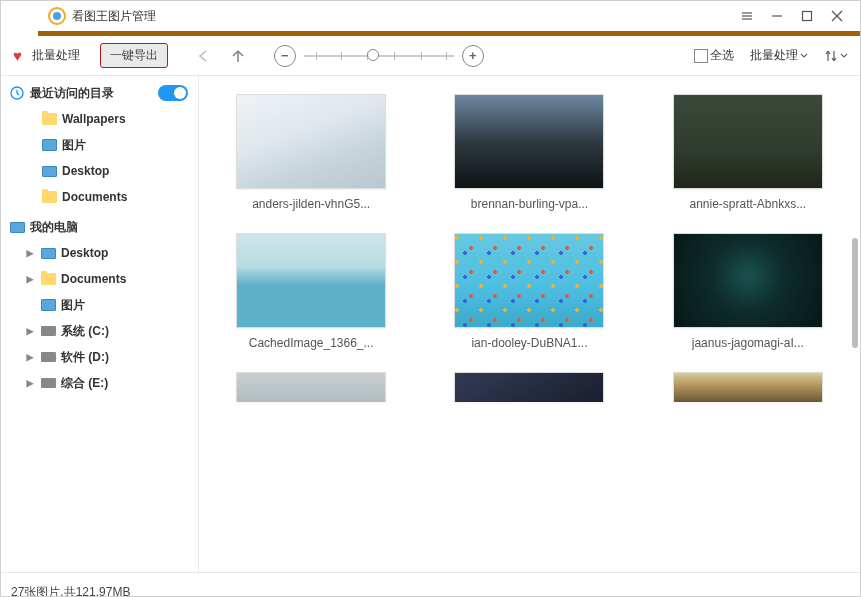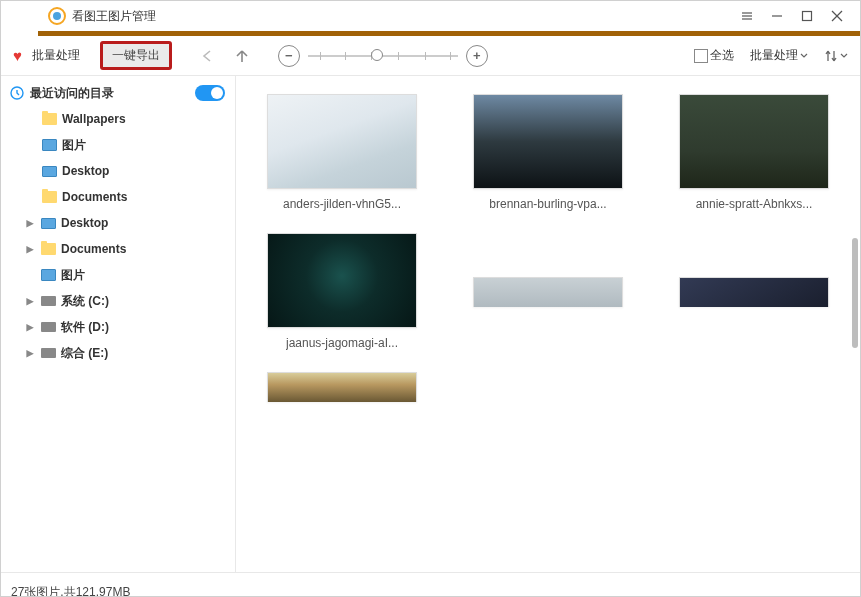--- a/index.html
+++ b/index.html
@@ -6,48 +6,48 @@
 body { background: #fff; width: 861px; height: 597px; overflow: hidden; position: relative; border: 1px solid #d0d0d0; }
 .titlebar { height: 35px; display: flex; align-items: center; padding: 0 8px 0 10px; border-bottom: 5px solid #a16207; margin-left: 37px; }
 .titlebar .app-icon { width: 18px; height: 18px; margin-right: 6px; display: inline-flex; align-items: center; justify-content: center; }
 .titlebar .title { font-size: 12px; color: #333; flex: 1; }
 .win-btns { display: flex; gap: 0; }
 .win-btn { width: 30px; height: 28px; display: flex; align-items: center; justify-content: center; cursor: pointer; }
 .win-btn svg { width: 12px; height: 12px; }
 .toolbar { height: 40px; display: flex; align-items: center; padding: 0 12px; border-bottom: 1px solid #e8e8e8; gap: 10px; }
 .heart { color: #e53935; font-size: 15px; }
 .fav-label { font-size: 12px; color: #333; margin-right: 10px; }
-.export-btn { background: #eaeaea; border: 3px solid #b91c1c; border-radius: 3px; padding: 3px 9px; font-size: 12px; color: #444; cursor: pointer; }
+.export-btn { background: #eaeaea; border: 1px solid #b91c1c; border-radius: 3px; padding: 3px 9px; font-size: 12px; color: #444; cursor: pointer; }
 .nav-arrows { display: flex; gap: 18px; margin-left: 18px; align-items: center; }
 .nav-arrow { color: #bbb; cursor: pointer; display:flex; }
 .zoom { display: flex; align-items: center; gap: 8px; margin-left: 18px; }
 .zoom-btn { width: 22px; height: 22px; border: 1.5px solid #888; border-radius: 50%; display: flex; align-items: center; justify-content: center; cursor: pointer; color:#666; font-size:13px; font-weight:bold; }
 .slider { width: 150px; height: 2px; background: #ccc; position: relative; }
 .slider .tick { position: absolute; width:1px; height:8px; background:#bbb; top:-3px; }
 .slider .thumb { position: absolute; width: 12px; height: 12px; background: #fff; border: 1.5px solid #888; border-radius: 50%; top: -6px; left: 42%; }
 .toolbar-right { margin-left: auto; display: flex; align-items: center; gap: 16px; }
 .checkbox { width: 14px; height: 14px; border: 1.5px solid #888; display: inline-block; }
 .tool-text { font-size: 12px; color: #333; }
 .dropdown { display: flex; align-items: center; gap: 2px; cursor: pointer; }
 .main { display: flex; height: calc(100% - 35px - 40px - 24px); }
-.sidebar { width: 235px; border-right: 1px solid #e8e8e8; overflow-y: auto; padding-top: 4px; }
+.sidebar { width: 198px; border-right: 1px solid #e8e8e8; overflow-y: auto; padding-top: 4px; }
 .tree-item { display: flex; align-items: center; height: 26px; font-size: 12px; color: #333; cursor: pointer; padding-left: 8px; gap: 5px; font-weight: bold; }
 .tree-item.header { font-weight: bold; }
 .tree-item .expand { width: 10px; display:inline-flex; justify-content:center; color:#888; font-size:9px; }
 .tree-item .icon { width: 16px; height: 14px; display: inline-flex; align-items: center; justify-content: center; }
 .toggle { width: 30px; height: 16px; background: #2196f3; border-radius: 8px; position: relative; margin-left: auto; margin-right: 10px; }
 .toggle::after { content: ''; position: absolute; width: 12px; height: 12px; background: #fff; border-radius: 50%; top: 2px; right: 2px; }
 .folder-icon { width:15px; height:12px; background:#ffd970; border-radius:1px; position:relative; }
 .folder-icon::before { content:''; position:absolute; top:-2px; left:0; width:6px; height:3px; background:#ffd970; border-radius:1px 1px 0 0; }
 .disk-icon { width:15px; height:10px; background:#888; border-radius:1px; }
 .pic-icon { width:15px; height:12px; background:#5aa7e0; border-radius:1px; border:1px solid #3a87c0; position:relative; }
 .monitor-icon { width:15px; height:11px; border:1.5px solid #3a87c0; border-radius:1px; position:relative; background:#5aa7e0; }
 .grid { flex: 1; overflow-y: auto; padding: 18px 16px; position:relative; }
 .grid-inner { display: grid; grid-template-columns: repeat(3, 1fr); gap: 22px 26px; }
-.thumb-item { display: flex; flex-direction: column; align-items: center; gap: 8px; cursor: pointer; justify-content: center; }
+.thumb-item { display: flex; flex-direction: column; align-items: center; gap: 8px; cursor: pointer; }
 .thumb-img { width: 150px; height: 95px; border: 1px solid #ddd; box-shadow: 0 1px 2px rgba(0,0,0,0.06); }
 .thumb-label { font-size: 12px; color: #555; max-width: 150px; overflow: hidden; white-space: nowrap; text-overflow: ellipsis; text-align: center; }
 .statusbar { height: 40px; border-top: 1px solid #e8e8e8; display: flex; align-items: center; padding: 0 10px; font-size: 12px; color: #444; }
 .vscroll { position:absolute; right:2px; top:2px; width:6px; height:calc(100% - 4px); }
 .vscroll .handle { position:absolute; width:6px; background:#bdbdbd; border-radius:3px; }
 .grid::-webkit-scrollbar{width:0}
 .partial-row .thumb-img{ height:30px; border-bottom:none; }
 
 .t1{background:linear-gradient(160deg,#eef2f5 0%,#dfe7ed 40%,#c5d3da 70%,#b9c8d0 100%)}
 .t2{background:linear-gradient(180deg,#3a4a3a 0%,#2f3b2e 60%,#1e2619 100%)}
@@ -183,20 +183,26 @@
           </span>
           <span>Desktop</span>
         </div>
         <div class="tree-item" style="padding-left: 40px;">
           <span class="icon">
             <span class="folder-icon"></span>
           </span>
           <span>Documents</span>
         </div>
       </div>
+    <div class="tree-item header" style="margin-top:4px">
+      <span class="icon">
+          <span class="monitor-icon"></span>
+        </span>
+      <span>我的电脑</span>
+    </div>
     <div id="computer-list">
         <div class="tree-item" style="padding-left: 24px;">
           <span class="expand">▶</span>
           <span class="icon">
             <span class="monitor-icon"></span>
           </span>
           <span>Desktop</span>
         </div>
         <div class="tree-item" style="padding-left: 24px;">
           <span class="expand">▶</span>
@@ -244,20 +250,28 @@
         </div>
         <div class="thumb-item">
           <div class="thumb-img t3"></div>
           <div class="thumb-label">brennan-burling-vpa...</div>
         </div>
         <div class="thumb-item">
           <div class="thumb-img t2"></div>
           <div class="thumb-label">annie-spratt-Abnkxs...</div>
         </div>
         <div class="thumb-item">
+          <div class="thumb-img t4"></div>
+          <div class="thumb-label">CachedImage_1366_...</div>
+        </div>
+        <div class="thumb-item">
+          <div class="thumb-img t7"></div>
+          <div class="thumb-label">ian-dooley-DuBNA1...</div>
+        </div>
+        <div class="thumb-item">
           <div class="thumb-img t8"></div>
           <div class="thumb-label">jaanus-jagomagi-aI...</div>
         </div>
         <div class="thumb-item partial-row">
           <div class="thumb-img t10"></div>
         </div>
         <div class="thumb-item partial-row">
           <div class="thumb-img t11"></div>
         </div>
         <div class="thumb-item partial-row">

